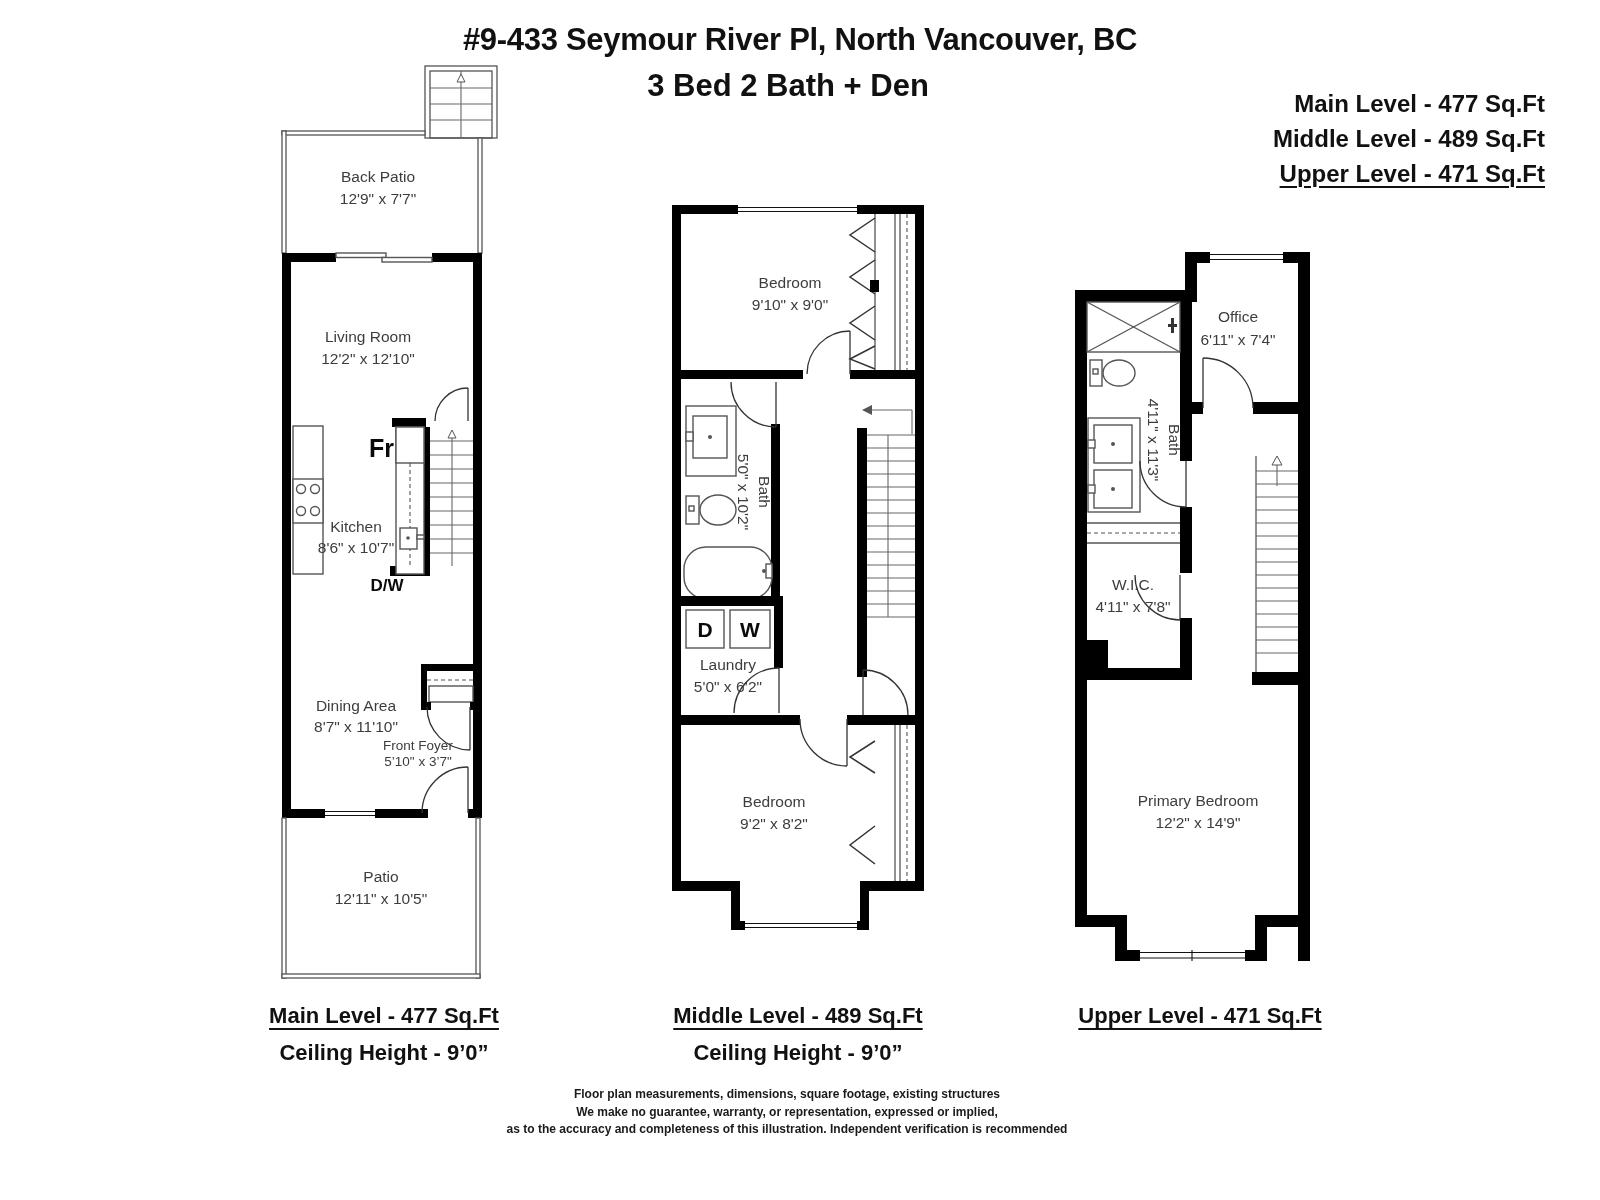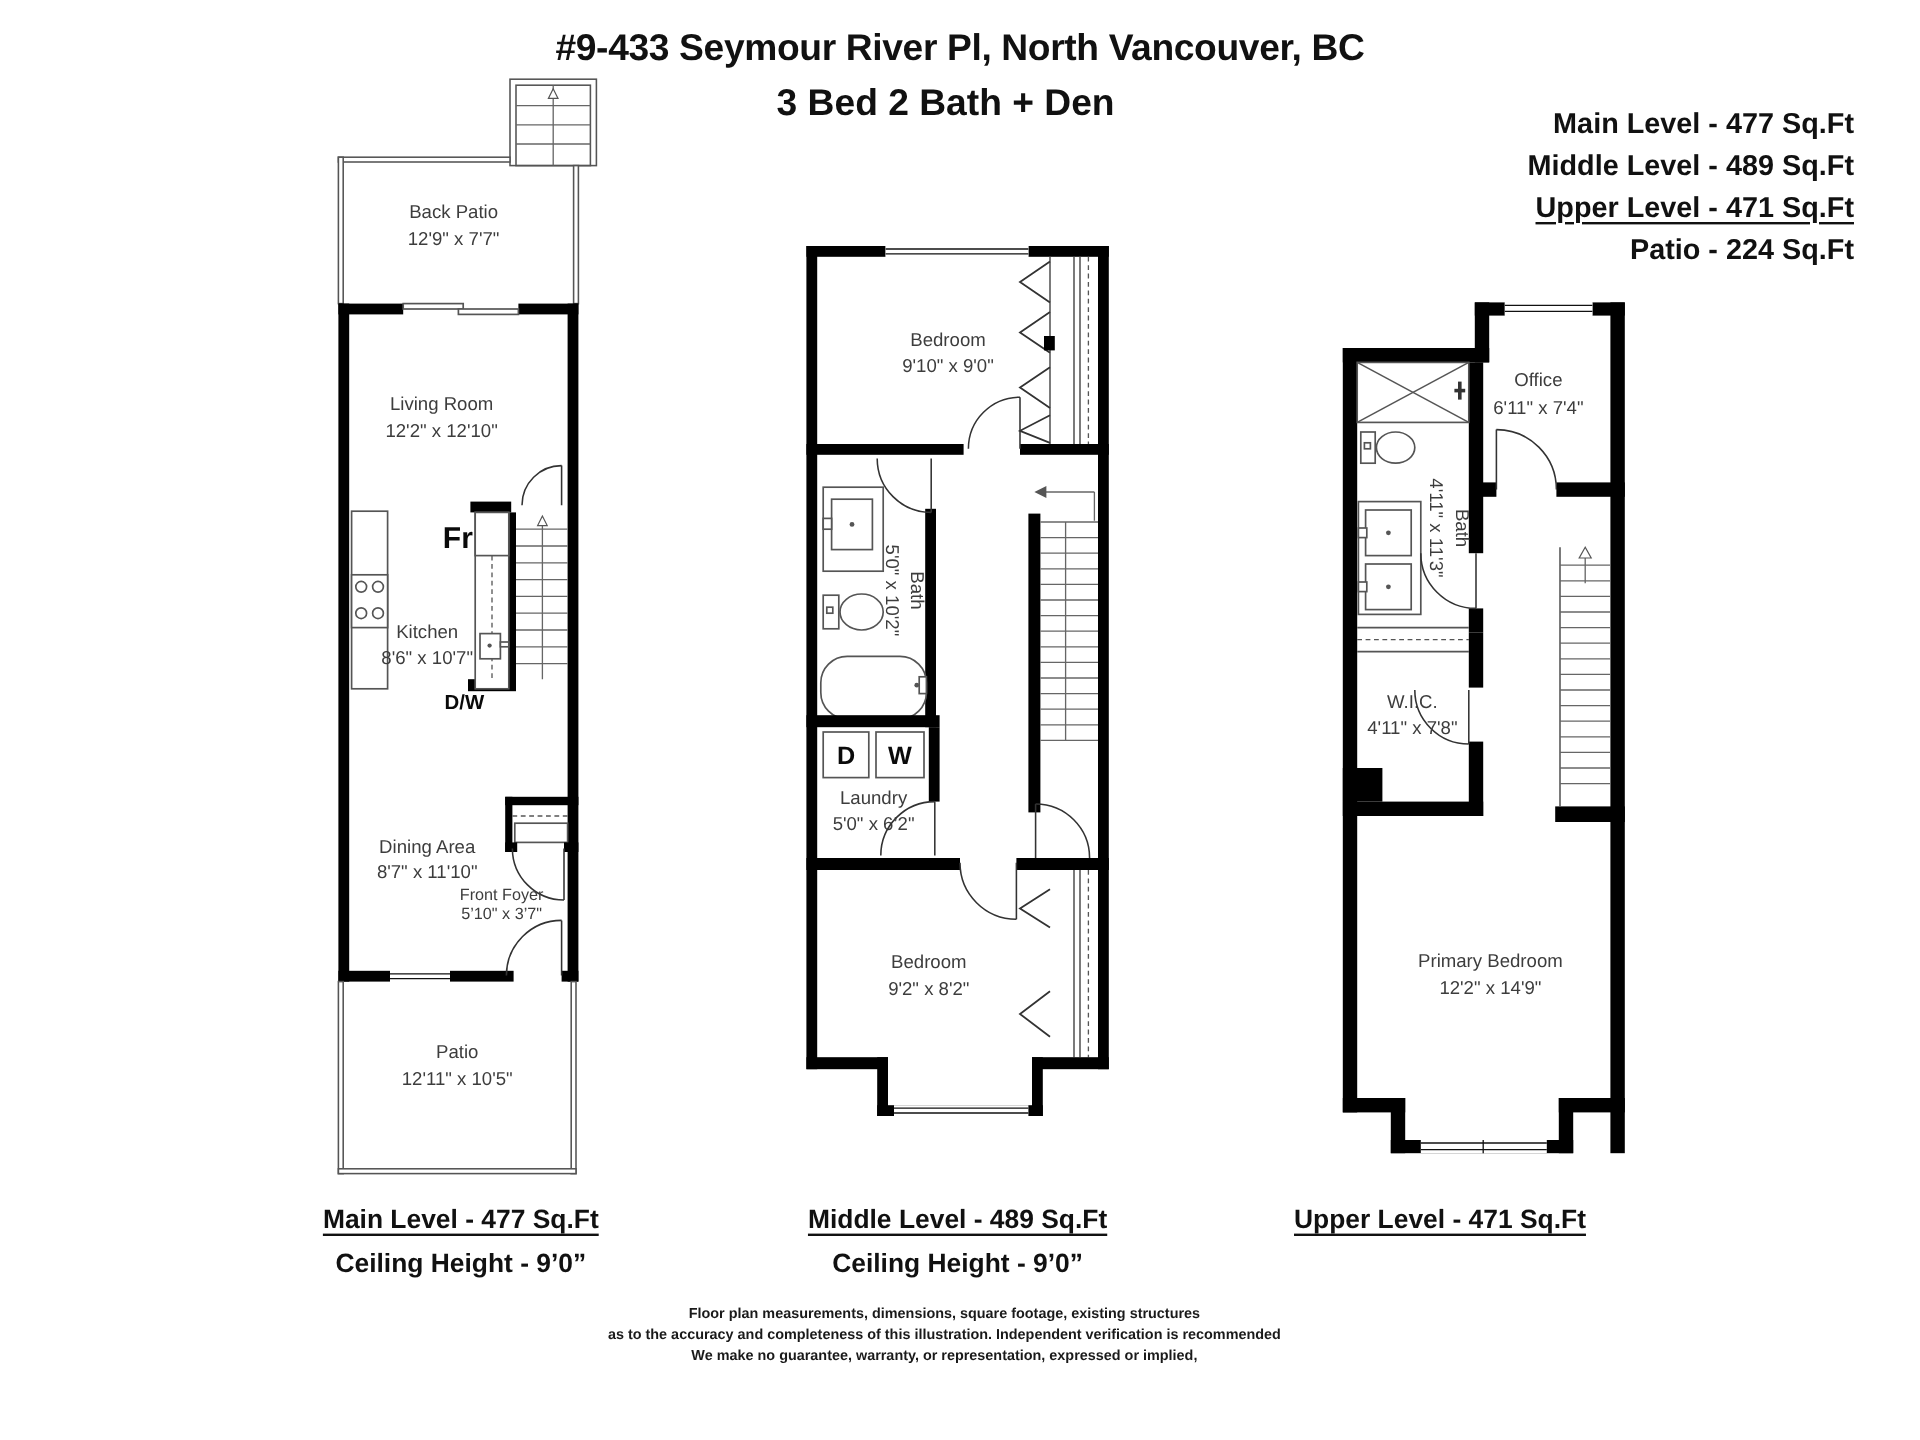--- a/index.html
+++ b/index.html
@@ -36,21 +36,20 @@
 </head>
 <body>
 
 <div class="abs title">#9-433 Seymour River Pl, North Vancouver, BC</div>
 <div class="abs subtitle">3 Bed 2 Bath + Den</div>
 
 <div class="abs summary">
   <div>Main Level - 477 Sq.Ft</div>
   <div>Middle Level - 489 Sq.Ft</div>
   <div class="ul">Upper Level - 471 Sq.Ft</div>
-  <div>Patio - 224 Sq.Ft</div>
 </div>
 
 <div class="abs" style="left:266px;top:60px;">
 <svg width="236" height="922" viewBox="0 0 236 922">
 
   <g>
     <rect class="thin" x="159" y="6" width="72" height="72"></rect>
     <rect class="thinl" x="164" y="11" width="62" height="67" stroke-width="1"></rect>
     <line class="tread" x1="164" y1="28" x2="226" y2="28"></line>
     <line class="tread" x1="164" y1="44" x2="226" y2="44"></line>
@@ -296,21 +295,21 @@
     <rect class="wall" x="65" y="725" width="138" height="9"></rect>
     <g>
       <rect x="79" y="725" width="112" height="9" fill="#fff"></rect>
       <line class="win" x1="79" y1="727.5" x2="191" y2="727.5"></line>
       <line class="win" x1="79" y1="731.5" x2="191" y2="731.5"></line>
     </g>
   </g>
 </svg>
 </div>
 
-<div class="abs" style="left:1092px;top:246px;">
+<div class="abs" style="left:1048px;top:246px;">
 <svg width="266" height="716" viewBox="0 0 266 716">
   <g>
     <rect class="wall" x="137" y="6" width="25" height="11"></rect>
     <rect class="wall" x="235" y="6" width="27" height="11"></rect>
     <g>
       <rect x="162" y="6" width="73" height="11" fill="#fff"></rect>
       <line class="win" x1="162" y1="8.5" x2="235" y2="8.5"></line>
       <line class="win" x1="162" y1="13.5" x2="235" y2="13.5"></line>
     </g>
     <rect class="wall" x="137" y="6" width="12" height="50"></rect>
@@ -423,15 +422,15 @@
 <div class="abs caption" style="left:648px;top:1003px;width:300px;">
   <div class="l1">Middle Level - 489 Sq.Ft</div>
   <div class="l2">Ceiling Height - 9’0”</div>
 </div>
 <div class="abs caption" style="left:1050px;top:1003px;width:300px;">
   <div class="l1">Upper Level - 471 Sq.Ft</div>
 </div>
 
 <div class="abs disclaimer">
   <div>Floor plan measurements, dimensions, square footage, existing structures</div>
+  <div>We make no guarantee, warranty, or representation, expressed or implied,</div>
   <div>as to the accuracy and completeness of this illustration. Independent verification is recommended</div>
-  <div>We make no guarantee, warranty, or representation, expressed or implied,</div>
 </div>
 
 </body></html>

